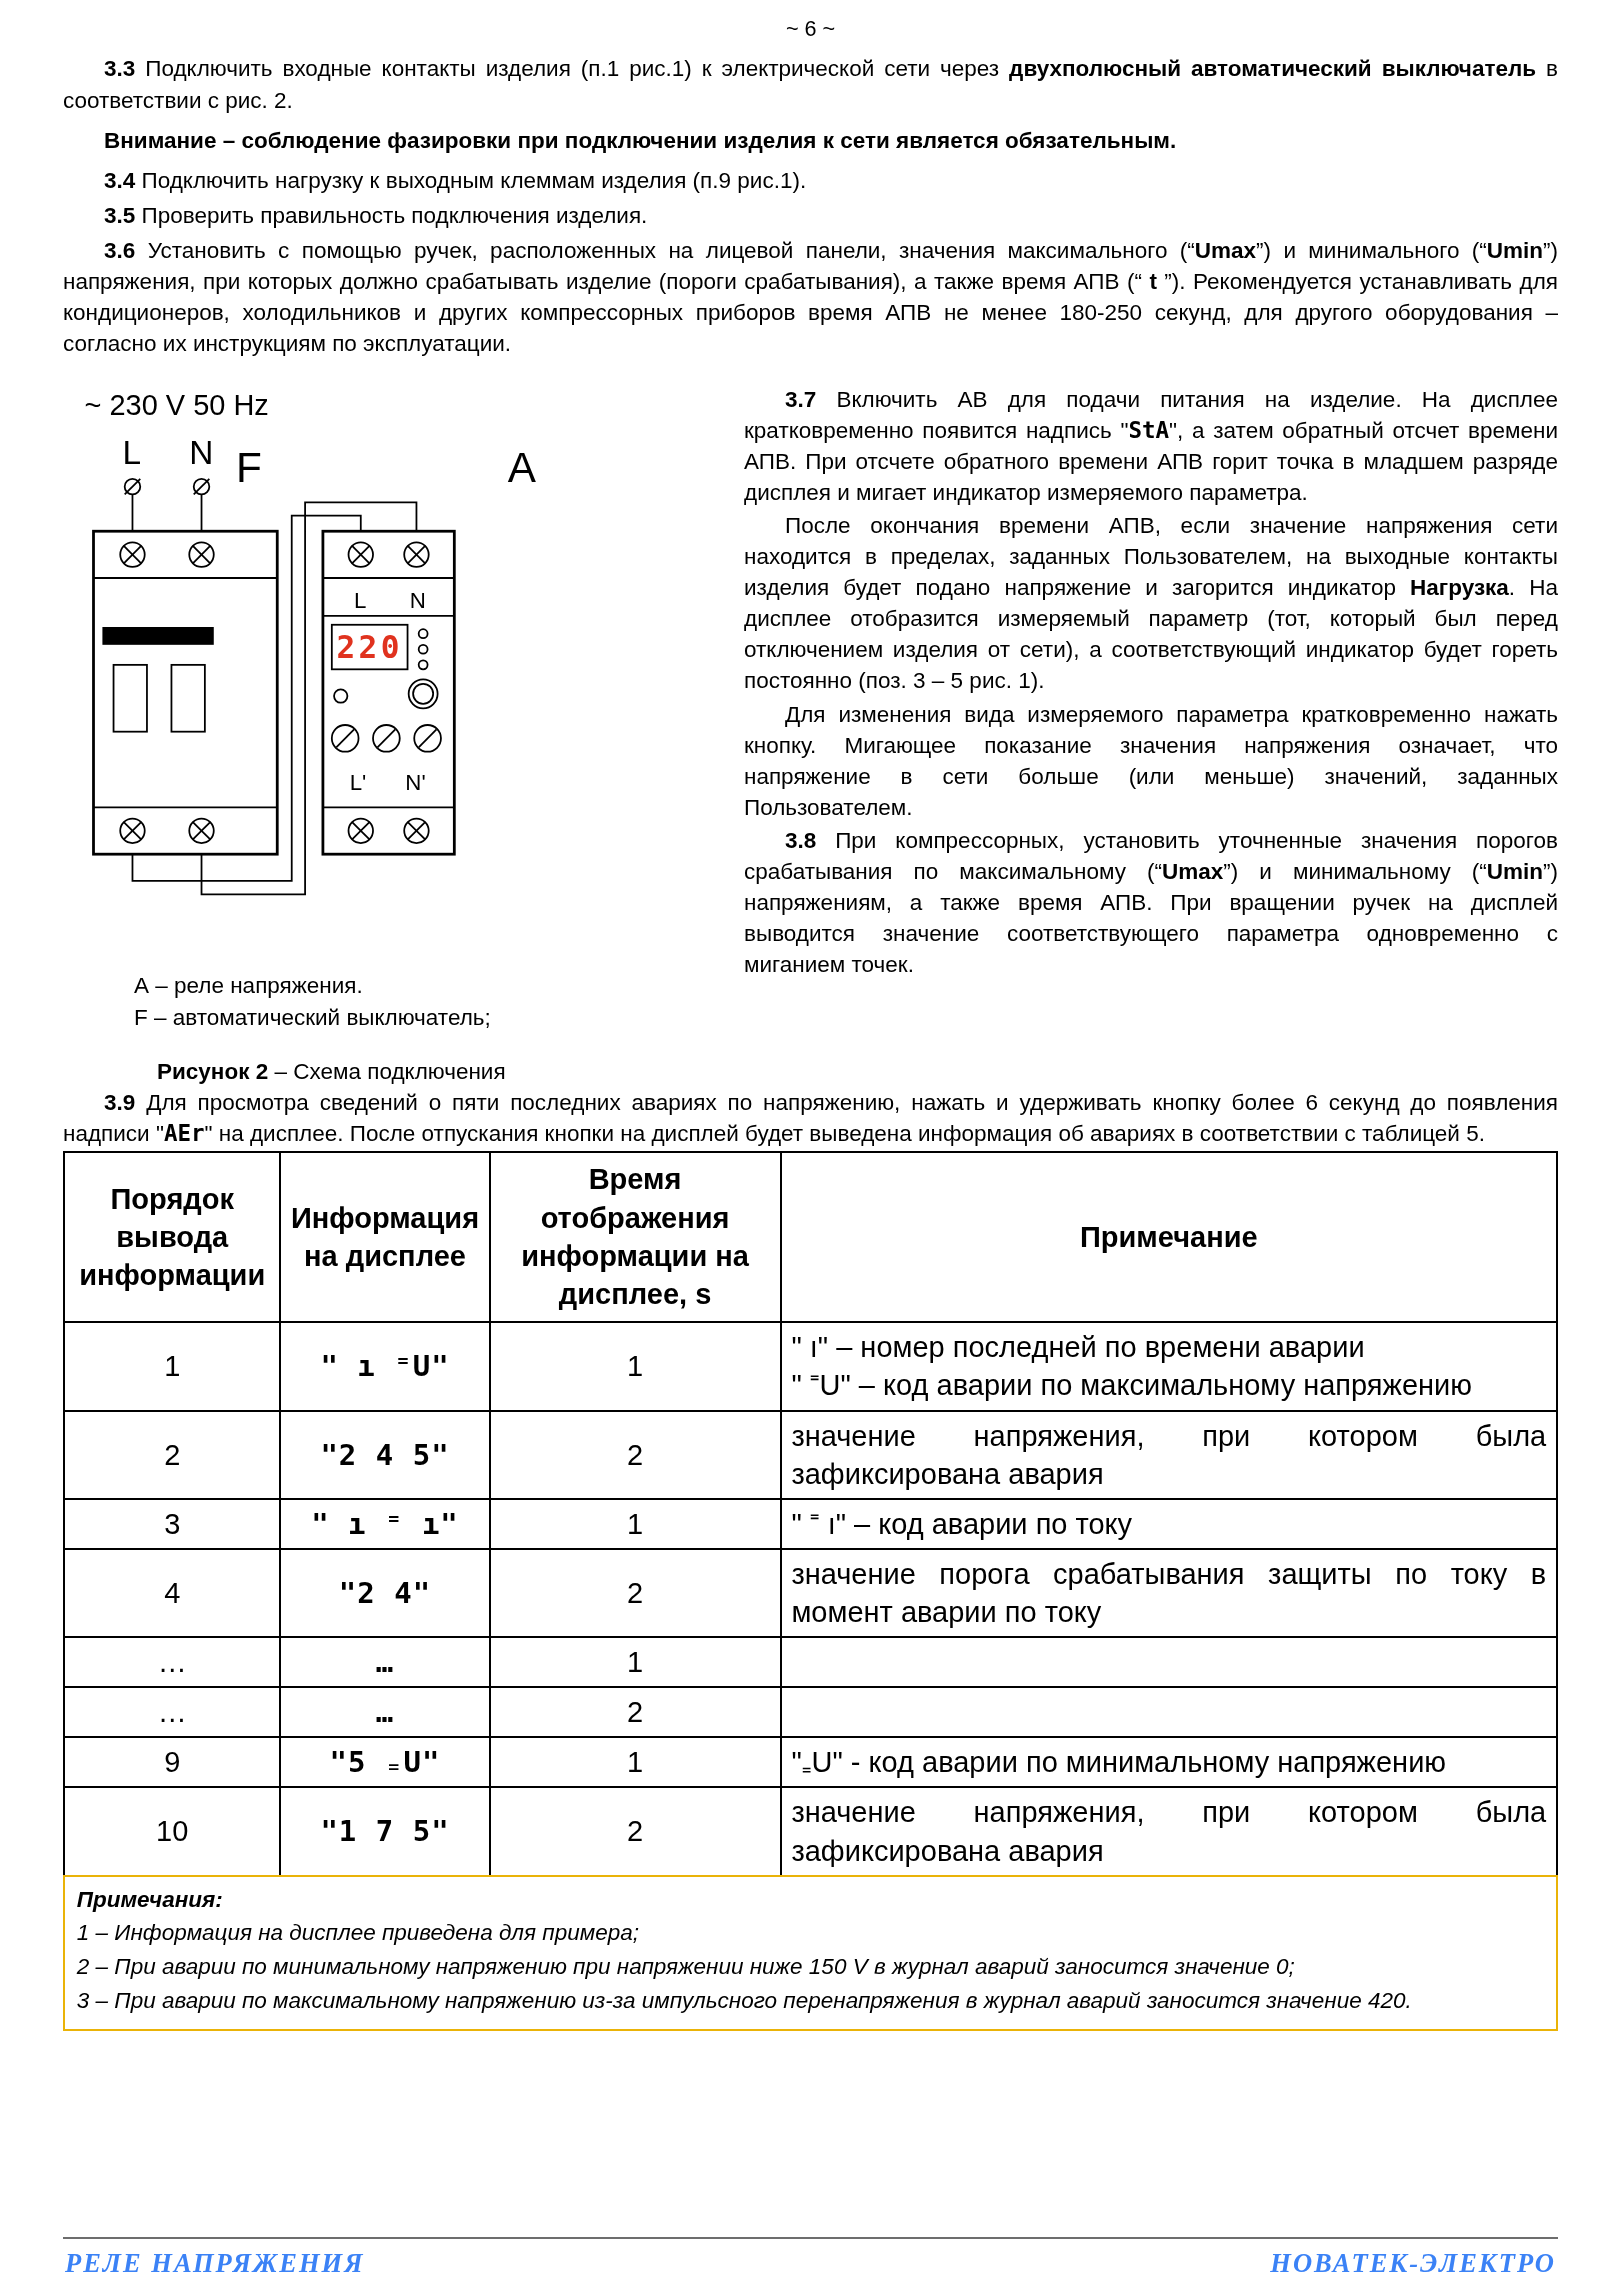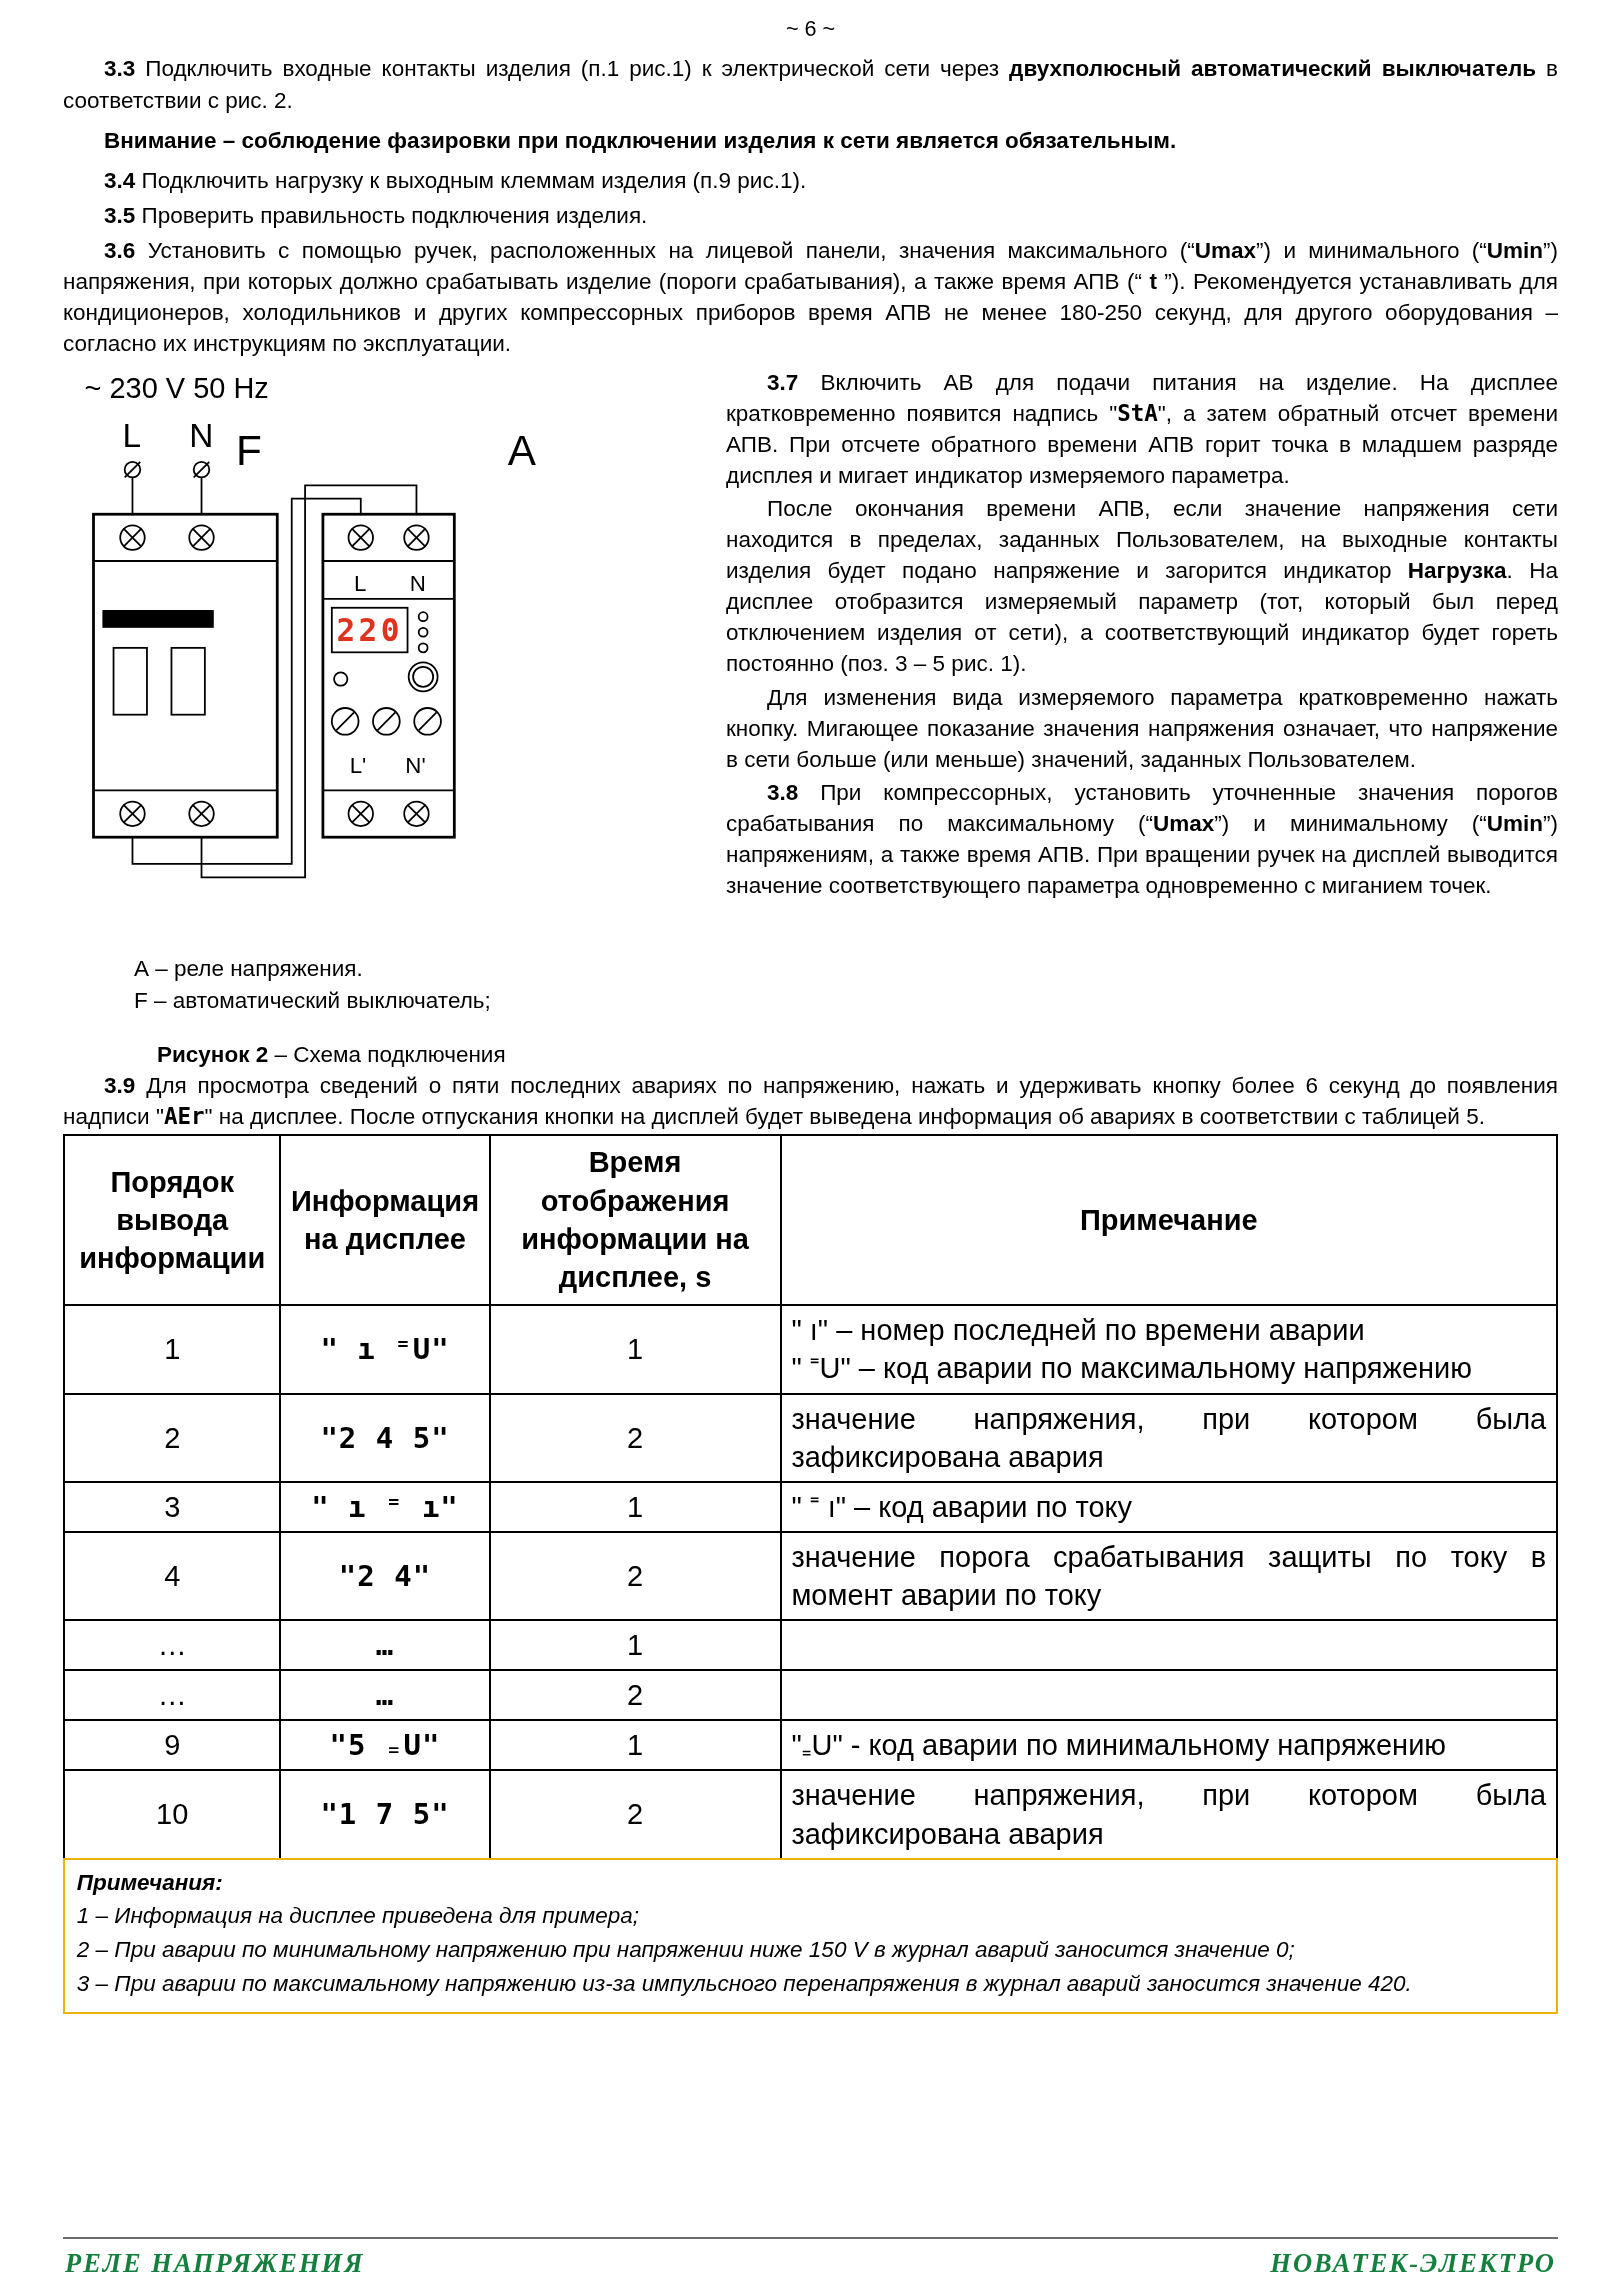--- a/index.html
+++ b/index.html
@@ -5,39 +5,39 @@
   html,body{margin:0;padding:0}
   body{width:1621px;height:2293px;background:#ffffff;color:#000;
        font-family:"Liberation Sans",sans-serif;font-size:22.5px}
   .page{box-sizing:border-box;height:100%;padding:15.7px 63px 0;display:flex;
         flex-direction:column;overflow:hidden}
   .pagenum{text-align:center;font-size:21.6px;margin-bottom:9.8px}
   p.body{margin:2px 0;text-align:justify;text-indent:41px;line-height:1.38}
   .b{font-weight:bold}
   .attention{font-weight:bold;text-indent:41px;margin:7.8px 0 5.9px;line-height:1.4}
   .seg{font-family:"DejaVu Sans Mono",monospace;font-weight:bold}
-  .twocol{display:flex;gap:16px;margin-top:4px}
+  .twocol{display:flex;gap:34px;margin-top:21px}
   .figcol{flex:0 0 647px}
   .textcol{flex:1;min-width:0}
   .fig-svg{display:block;margin-left:5.9px}
   .figcap-line{margin-left:71px;line-height:1.4}
   .figcaption{margin:25.5px 0 0 94px}
   .p39{margin-top:27.4px}
   .tbl-caption{font-weight:bold;margin:21.6px 0 9.8px 31px}
   table.alarms{width:100%;border-collapse:collapse;font-size:29px}
   .alarms th,.alarms td{border:2px solid #000;padding:4.9px 9.8px;vertical-align:middle;line-height:1.32}
   .alarms th{text-align:center;font-weight:bold;padding:7.8px 5.9px}
   td.c{text-align:center}
   td.segcell{text-align:center;font-family:"DejaVu Sans Mono",monospace;font-weight:bold;letter-spacing:1px}
   td.note{text-align:justify}
   .notesbox{border:2px solid #eab308;margin-top:-2px;padding:5.9px 11.8px 11.8px;font-style:italic;line-height:1.5}
   .notes-title{font-weight:bold}
   .footer{margin-top:auto;margin-bottom:13.7px;border-top:2px solid #6d6d6d;padding:9.8px 2px 0;
           display:flex;justify-content:space-between;font-family:"Liberation Serif",serif;
-          font-style:italic;font-weight:bold;font-size:26.5px;color:#15803d;letter-spacing:2px}
+          font-style:italic;font-weight:bold;font-size:26.5px;color:#3b82f6;letter-spacing:2px}
   svg .dev{fill:none;stroke:#000;stroke-width:2.5}
   svg .thin{fill:none;stroke:#000;stroke-width:1.6}
   svg g.wire{stroke:#000;stroke-width:1.6;fill:none}
   svg text{fill:#000}
   .fig-label{font-family:"Liberation Sans",sans-serif}
   .fig-display{font-family:"DejaVu Sans Mono",monospace;font-weight:bold;fill:#e0321e;letter-spacing:3px}
 </style>
 </head>
 <body>
 

